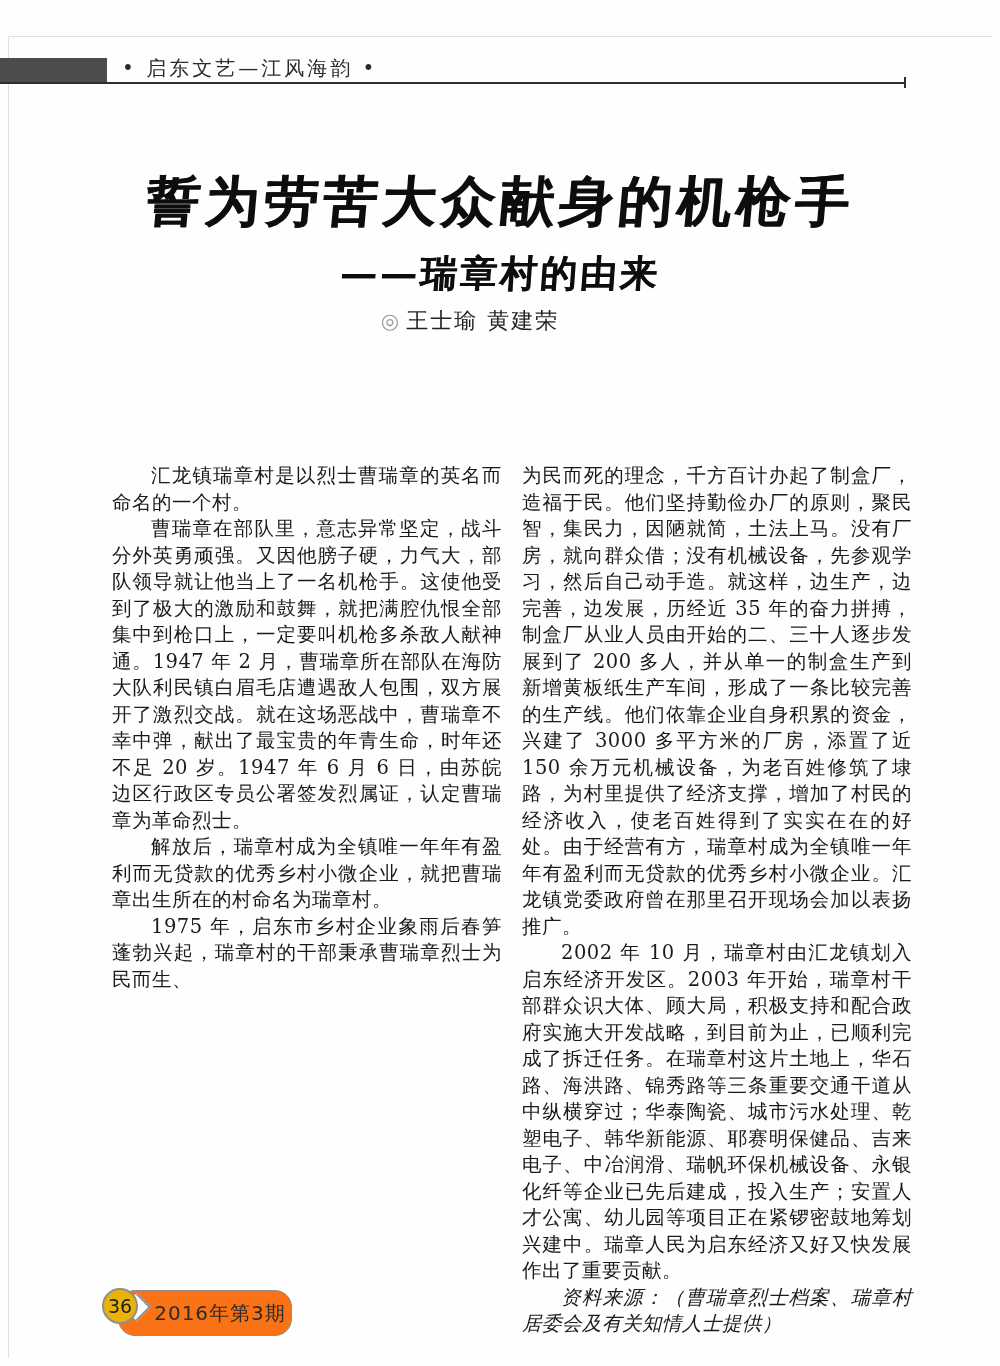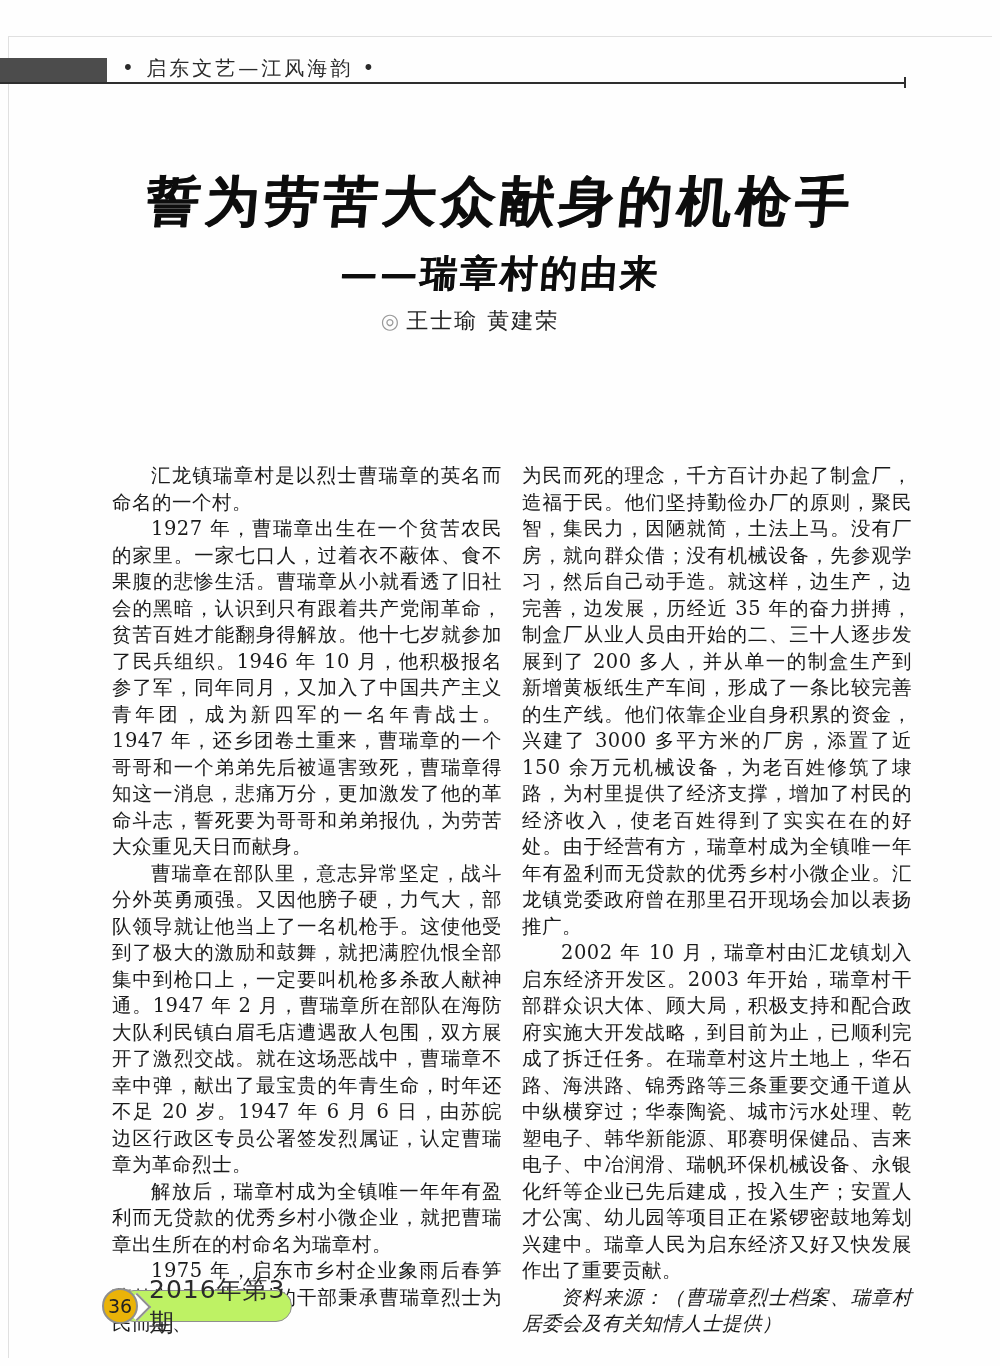--- a/index.html
+++ b/index.html
@@ -71,27 +71,27 @@
   .indent { text-indent: 2em; }
   .source-note {
     font-style: italic;
     font-size: 19px;
     color: #222;
   }
 
   
   .footer-badge { position: absolute; left: 102px; top: 1288px; width: 200px; height: 38px; }
   .badge-pill {
-    position: absolute; left: 16px; top: 2px; height: 32px; width: 174px;
-    background: #bef264; border: 1px solid #8f8f8f; border-radius: 17px;
+    position: absolute; left: 16px; top: 2px; height: 46px; width: 174px;
+    background: #f97316; border: 1px solid #8f8f8f; border-radius: 17px;
     box-sizing: border-box;
     display: flex; align-items: center; justify-content: center;
     padding-left: 30px;
     font-family: "DejaVu Sans", "Liberation Sans", sans-serif;
-    font-size: 25px; color: #2b2b2b; letter-spacing: 1px;
+    font-size: 20px; color: #2b2b2b; letter-spacing: 1px;
     z-index: 1;
   }
   .badge-arrow {
     position: absolute; left: 25px; top: 9px; width: 18px; height: 18px;
     background: #ffffff;
     border-top: 2px solid #8f8f8f; border-right: 2px solid #8f8f8f;
     transform: rotate(45deg);
     z-index: 2;
   }
   .badge-circle {
@@ -118,21 +118,20 @@
 
   <div class="article-title">誓为劳苦大众献身的机枪手</div>
   <div class="article-subtitle">——瑞章村的由来</div>
   <div class="authors-line">
     <span class="author-bullet">◎</span><span>王士瑜  黄建荣</span>
   </div>
 
   <div class="columns">
     <div class="column">
       <p class="indent">汇龙镇瑞章村是以烈士曹瑞章的英名而命名的一个村。</p>
-      <p class="indent">1927 年，曹瑞章出生在一个贫苦农民的家里。一家七口人，过着衣不蔽体、食不果腹的悲惨生活。曹瑞章从小就看透了旧社会的黑暗，认识到只有跟着共产党闹革命，贫苦百姓才能翻身得解放。他十七岁就参加了民兵组织。1946 年 10 月，他积极报名参了军，同年同月，又加入了中国共产主义青年团，成为新四军的一名年青战士。1947 年，还乡团卷土重来，曹瑞章的一个哥哥和一个弟弟先后被逼害致死，曹瑞章得知这一消息，悲痛万分，更加激发了他的革命斗志，誓死要为哥哥和弟弟报仇，为劳苦大众重见天日而献身。</p>
       <p class="indent">曹瑞章在部队里，意志异常坚定，战斗分外英勇顽强。又因他膀子硬，力气大，部队领导就让他当上了一名机枪手。这使他受到了极大的激励和鼓舞，就把满腔仇恨全部集中到枪口上，一定要叫机枪多杀敌人献神通。1947 年 2 月，曹瑞章所在部队在海防大队利民镇白眉毛店遭遇敌人包围，双方展开了激烈交战。就在这场恶战中，曹瑞章不幸中弹，献出了最宝贵的年青生命，时年还不足 20 岁。1947 年 6 月 6 日，由苏皖边区行政区专员公署签发烈属证，认定曹瑞章为革命烈士。</p>
       <p class="indent">解放后，瑞章村成为全镇唯一年年有盈利而无贷款的优秀乡村小微企业，就把曹瑞章出生所在的村命名为瑞章村。</p>
       <p class="indent">1975 年，启东市乡村企业象雨后春笋蓬勃兴起，瑞章村的干部秉承曹瑞章烈士为民而生、</p>
     </div>
     <div class="column">
       <p>为民而死的理念，千方百计办起了制盒厂，造福于民。他们坚持勤俭办厂的原则，聚民智，集民力，因陋就简，土法上马。没有厂房，就向群众借；没有机械设备，先参观学习，然后自己动手造。就这样，边生产，边完善，边发展，历经近 35 年的奋力拼搏，制盒厂从业人员由开始的二、三十人逐步发展到了 200 多人，并从单一的制盒生产到新增黄板纸生产车间，形成了一条比较完善的生产线。他们依靠企业自身积累的资金，兴建了 3000 多平方米的厂房，添置了近 150 余万元机械设备，为老百姓修筑了埭路，为村里提供了经济支撑，增加了村民的经济收入，使老百姓得到了实实在在的好处。由于经营有方，瑞章村成为全镇唯一年年有盈利而无贷款的优秀乡村小微企业。汇龙镇党委政府曾在那里召开现场会加以表扬推广。</p>
       <p class="indent">2002 年 10 月，瑞章村由汇龙镇划入启东经济开发区。2003 年开始，瑞章村干部群众识大体、顾大局，积极支持和配合政府实施大开发战略，到目前为止，已顺利完成了拆迁任务。在瑞章村这片土地上，华石路、海洪路、锦秀路等三条重要交通干道从中纵横穿过；华泰陶瓷、城市污水处理、乾塑电子、韩华新能源、耶赛明保健品、吉来电子、中冶润滑、瑞帆环保机械设备、永银化纤等企业已先后建成，投入生产；安置人才公寓、幼儿园等项目正在紧锣密鼓地筹划兴建中。瑞章人民为启东经济又好又快发展作出了重要贡献。</p>
       <p class="indent source-note">资料来源：（曹瑞章烈士档案、瑞章村居委会及有关知情人士提供）</p>
     </div>
   </div>

